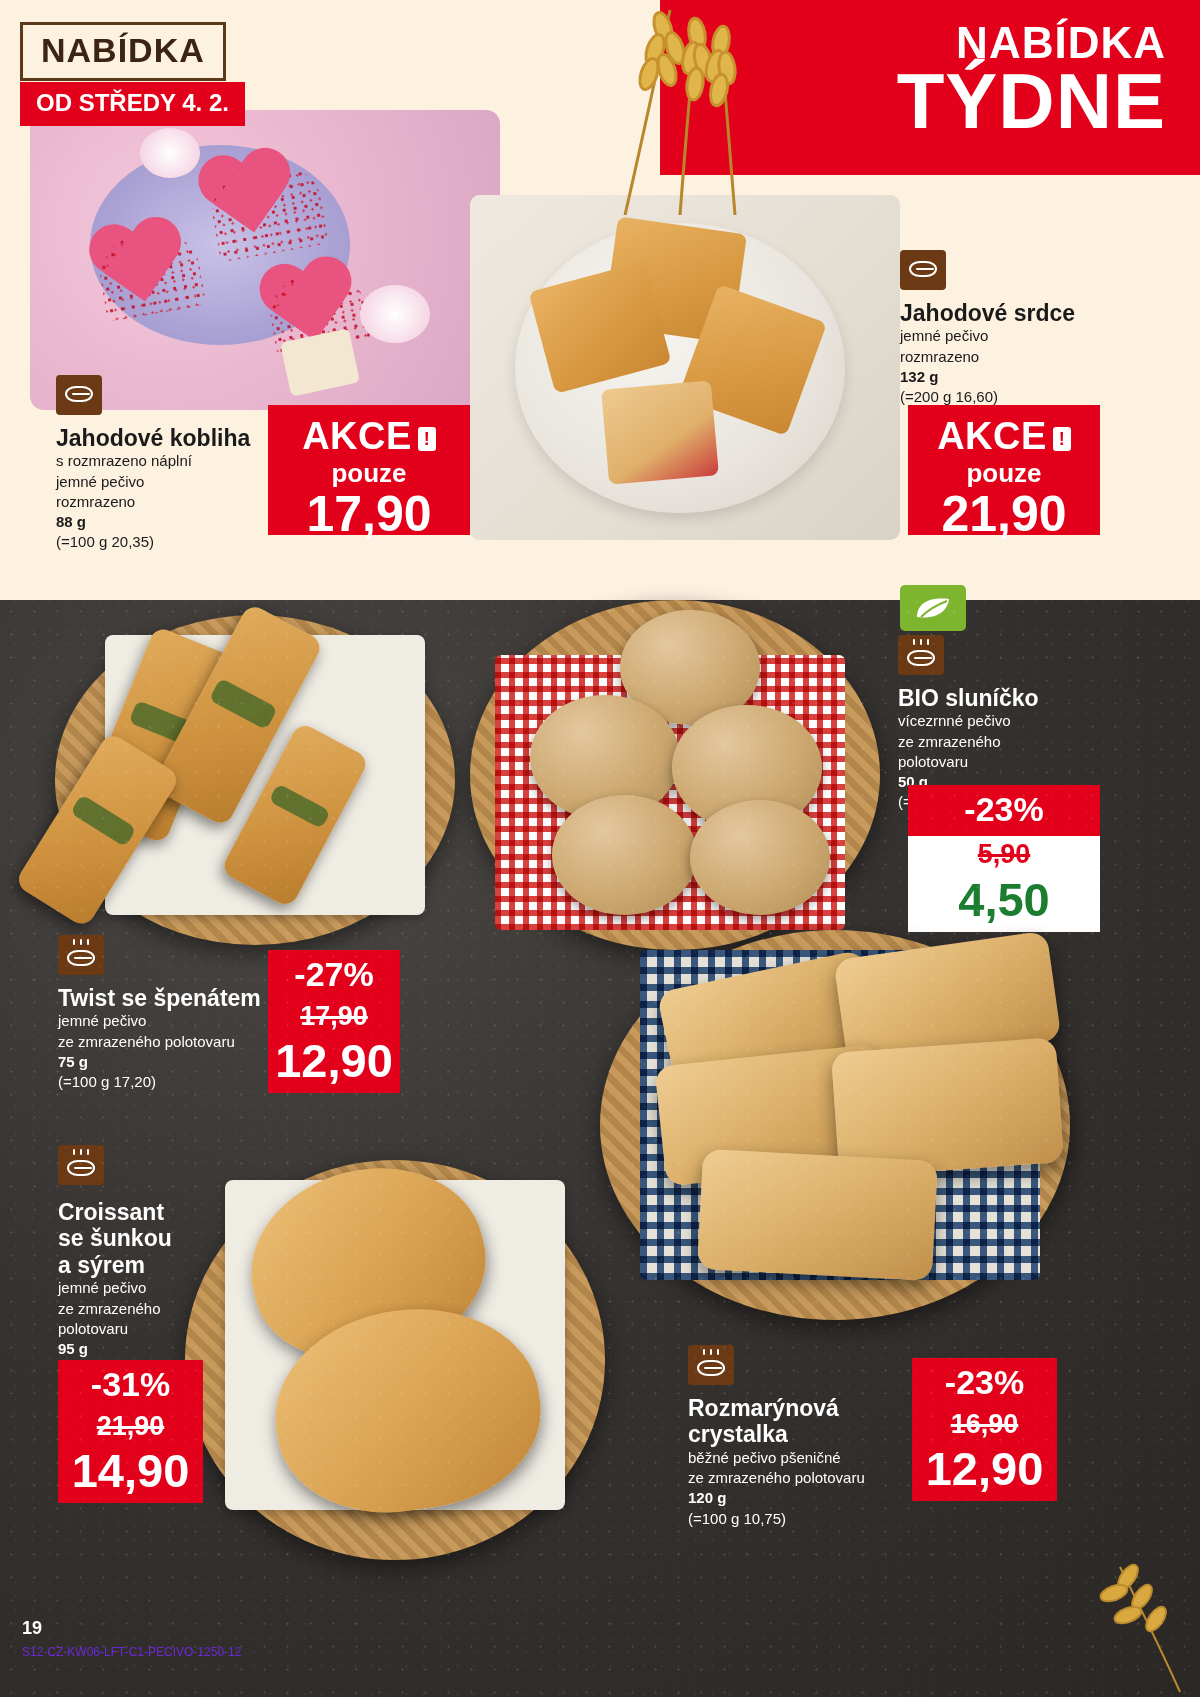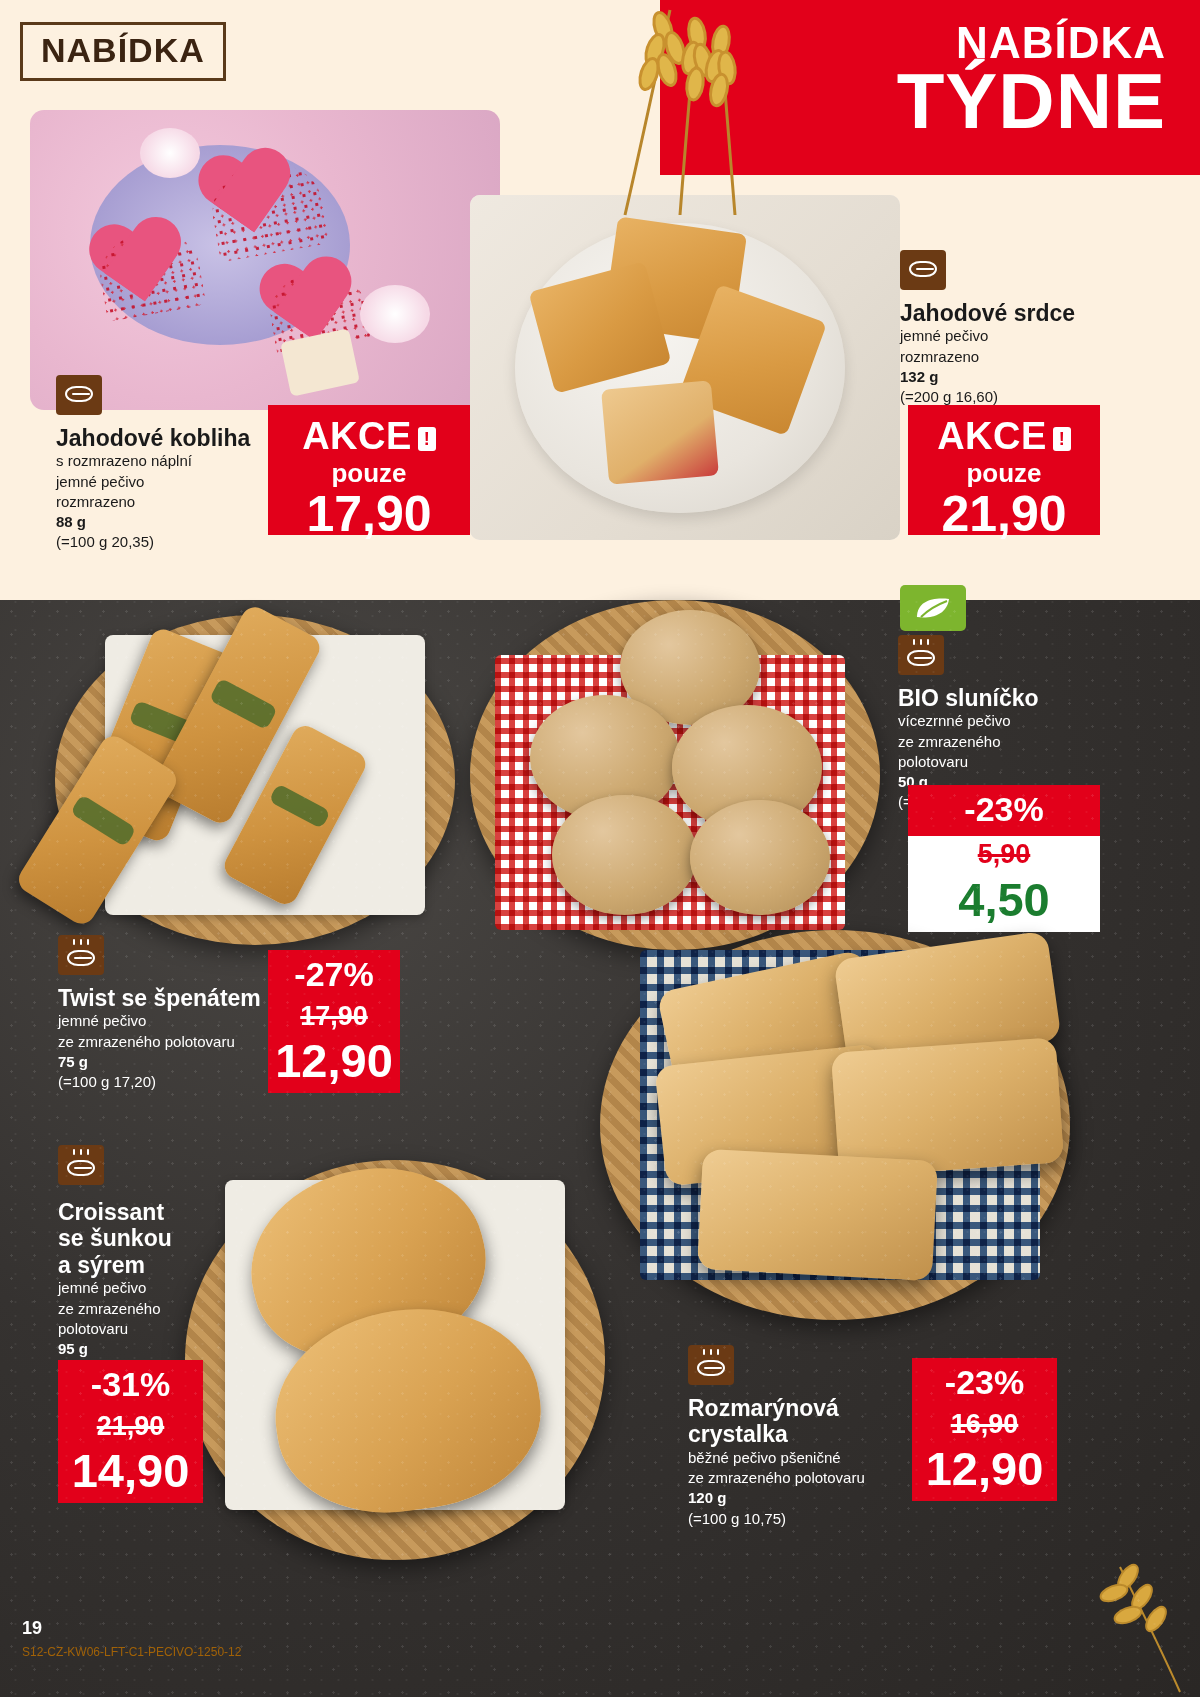--- a/index.html
+++ b/index.html
@@ -243,21 +243,21 @@
   }
   .bio-badge .leaf {
     position: absolute; left: 50%; top: 50%; transform: translate(-50%,-50%);
     width: 40px; height: 26px;
   }
 
   .pagenum {
     position: absolute; left: 22px; top: 1618px; color: #fff; font-size: 18px; font-weight: bold;
   }
   .pagecode {
-    position: absolute; left: 22px; top: 1645px; color: #a16207; font-size: 12px;
+    position: absolute; left: 22px; top: 1645px; color: #6d28d9; font-size: 12px;
   }
   .footer-wheat {
     position: absolute; right: 10px; bottom: 0; width: 180px; height: 200px;
   }
 </style>
 </head>
 <body>
 
 <div class="page">
 
@@ -319,20 +319,21 @@
         <g>
           <ellipse cx="136" cy="52" rx="8" ry="16" transform="rotate(10 136 52)"></ellipse>
           <ellipse cx="130" cy="76" rx="8" ry="16" transform="rotate(16 130 76)"></ellipse>
           <ellipse cx="142" cy="78" rx="8" ry="16" transform="rotate(-8 142 78)"></ellipse>
           <ellipse cx="134" cy="100" rx="8" ry="16" transform="rotate(12 134 100)"></ellipse>
         </g>
       </g>
     </svg>
 
     <div class="cat-badge">NABÍDKA</div>
+    <div class="date-badge">OD STŘEDY 4. 2.</div>
 
     <div style="position:absolute;left:56px;top:375px;width:230px;">
       <div class="prod-icon">
           <div class="bun"></div>
         </div>
       <div class="pname" style="margin-top:10px;">Jahodové kobliha</div>
       <div class="pdesc">s rozmrazeno náplní</div>
       <div class="pdesc">jemné pečivo</div>
       <div class="pdesc">rozmrazeno</div>
       <div class="pdesc" style="font-weight:bold;">88 g</div>

